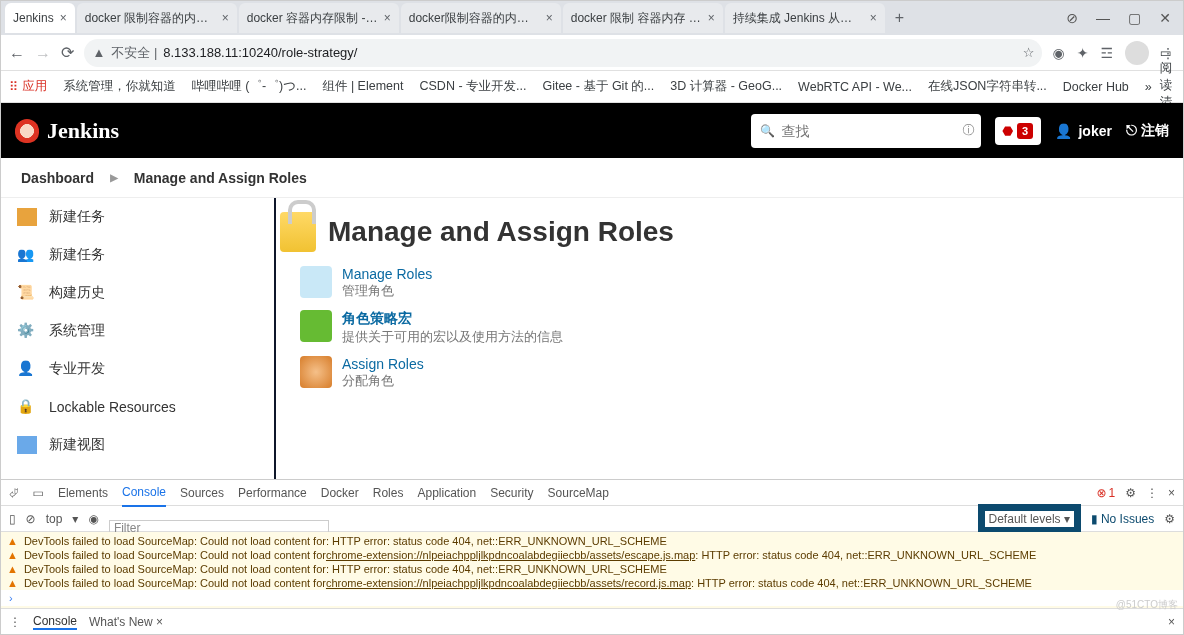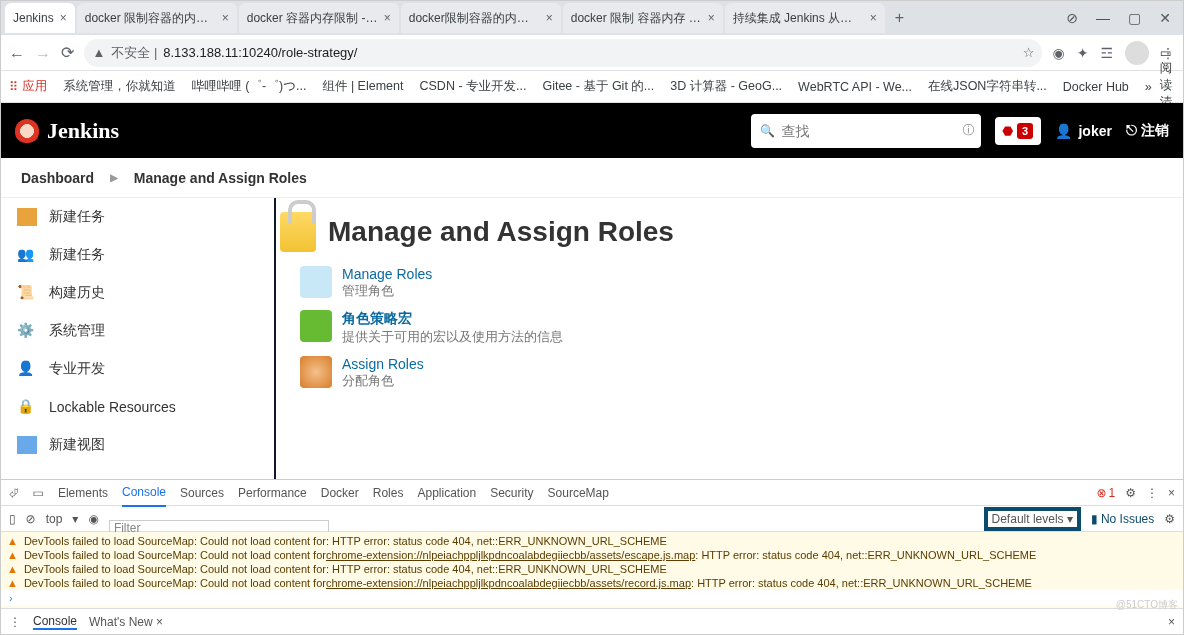--- a/index.html
+++ b/index.html
@@ -62,21 +62,21 @@
 
 
 .dt { border-top:1px solid #ccc; background:#fff; display:flex; flex-direction:column; }
 .dta { height:26px; display:flex; align-items:center; padding:0 8px; gap:14px; border-bottom:1px solid #ddd; font-size:12px; color:#555; }
 .dta .tab2 { padding:6px 0; }
 .dta .tab2.on { color:#1a73e8; border-bottom:2px solid #1a73e8; }
 .dta .err { margin-left:auto; display:flex; align-items:center; gap:10px; }
 .dta .ecnt { color:#d93025; display:flex; align-items:center; gap:2px; }
 .dtb { height:26px; display:flex; align-items:center; padding:0 8px; gap:10px; border-bottom:1px solid #ddd; font-size:12px; color:#555; }
 .dtb .filter { border:1px solid #ccc; height:18px; padding:0 4px; color:#888; width:220px;margin-top:20px; }
-.dtb .lvl { border:4px solid #0c4a6e; padding:1px 4px; display:flex; align-items:center; }
+.dtb .lvl { border:7px solid #0c4a6e; padding:1px 4px; display:flex; align-items:center; }
 .dtb .noiss { color:#0c4a6e; }
 .console { font-family:Menlo,Consolas,monospace; font-size:11px; background:#fffbe6; padding:2px 0; }
 .cl { display:flex; padding:1px 6px; color:#5c3c00; white-space:nowrap; overflow:hidden; }
 .cl .w { color:#e37400; margin-right:6px; }
 .cl a { color:#5c3c00; text-decoration:underline; }
 .console .prompt { background:#fff; padding:2px 8px; color:#367cf1; }
 .dtf { height:26px; border-top:1px solid #ddd; display:flex; align-items:center; padding:0 8px; gap:12px; font-size:12px; color:#555; }
 .dtf .tab2.on { border-bottom:2px solid #1a73e8; color:#333; }
 .wm { position:absolute; right:6px; bottom:23px; color:#ccc; font-size:10px; }
 </style>

